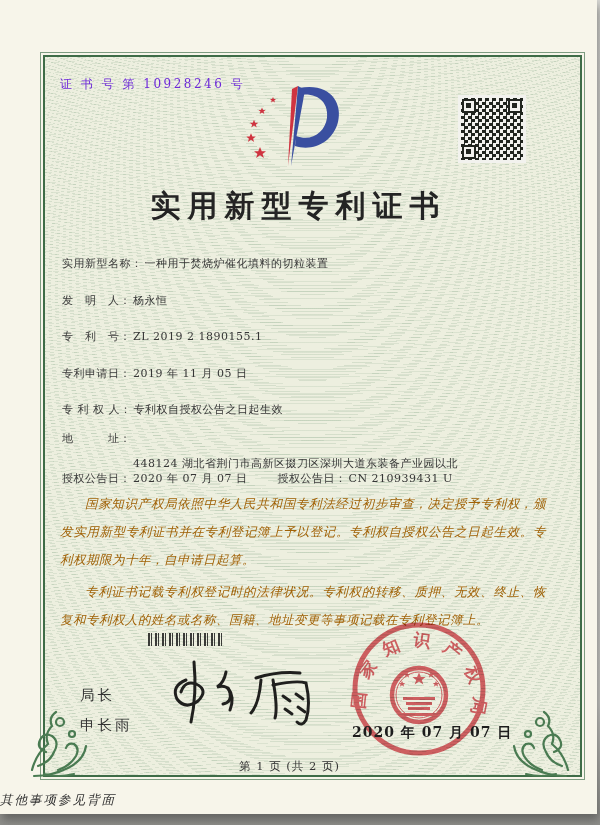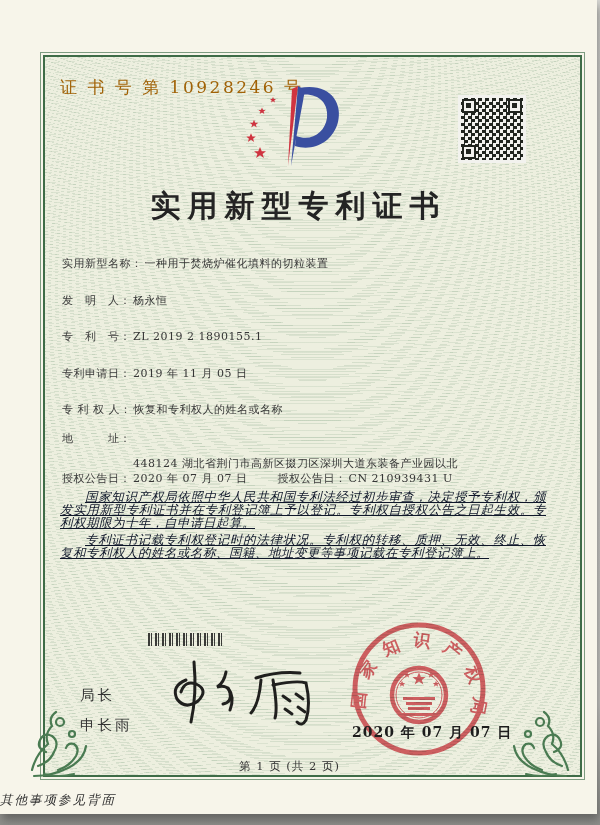--- a/index.html
+++ b/index.html
@@ -23,43 +23,43 @@
     border:2.5px solid #3e6c47;
     background-color:#edefdf;
     background-image:
       repeating-radial-gradient(ellipse 900px 430px at 50% -170px, rgba(96,140,104,.17) 0 1px, transparent 1px 6px),
       repeating-radial-gradient(ellipse 950px 460px at 50% 950px, rgba(96,140,104,.13) 0 1px, transparent 1px 7px);
   }
   .corner-orn{position:absolute;width:84px;height:84px;z-index:3;}
   .corner-orn.left{left:24px;top:700px;}
   .corner-orn.right{left:492px;top:700px;transform:scaleX(-1);}
 
-  .cert-no{position:absolute;left:60px;top:76px;font-size:17px;letter-spacing:2.5px;color:#a16207;z-index:4;}
+  .cert-no{position:absolute;left:60px;top:76px;font-size:12px;letter-spacing:2.5px;color:#6d28d9;z-index:4;}
   .logo{position:absolute;left:235px;top:80px;z-index:4;}
   .qr{
     position:absolute;left:461px;top:98px;width:62px;height:62px;z-index:4;
     background:repeating-conic-gradient(#21251f 0% 25%, #f2f2ee 25% 50%) 0 0/7px 7px;
     outline:3px solid #f2f2ee;
   }
   .finder{position:absolute;width:14px;height:14px;border:2.5px solid #21251f;background:#f2f2ee;box-sizing:border-box;}
   .finder::after{content:"";position:absolute;left:2px;top:2px;width:5px;height:5px;background:#21251f;}
   .finder.tl{left:1px;top:1px;} .finder.tr{right:1px;top:1px;} .finder.bl{left:1px;bottom:1px;}
 
   .title{position:absolute;left:0;top:186px;width:597px;text-align:center;
     font-size:30px;font-weight:bold;letter-spacing:7px;color:#242424;z-index:4;}
 
   .row{position:absolute;left:62px;font-size:11px;color:#363636;letter-spacing:.5px;z-index:4;white-space:nowrap;}
   .row .lbl{color:#3a3a3a;}
   .row .val{margin-left:2px;}
   .row.addr .val{display:inline-block;white-space:normal;width:372px;vertical-align:top;line-height:20px;margin-top:23px;}
   .row .lbl2{margin-left:30px;}
 
   .paras{position:absolute;left:60px;top:490px;width:486px;z-index:4;}
-  .paras p{margin:0 0 4px 0;font-size:12.5px;line-height:13px;color:#0f172a;
-    text-indent:2em;text-align:justify;font-style:italic;letter-spacing:.5px;text-decoration:underline;}
+  .paras p{margin:0 0 4px 0;font-size:12.5px;line-height:28px;color:#a16207;
+    text-indent:2em;text-align:justify;font-style:italic;letter-spacing:.5px;}
 
   .signer{position:absolute;left:80px;top:686px;z-index:4;font-size:14.5px;color:#333;letter-spacing:3px;}
   .signer div{margin-bottom:11px;}
   .signature{position:absolute;left:156px;top:648px;z-index:5;}
   .barcode{position:absolute;left:148px;top:633px;width:74px;height:13px;z-index:4;opacity:.85;
     background:repeating-linear-gradient(90deg,#1c1c1c 0 2px,transparent 2px 3px,#1c1c1c 3px 4px,transparent 4px 7px);}
 
   .seal{position:absolute;left:348px;top:618px;z-index:5;opacity:.88;mix-blend-mode:multiply;}
   .seal-date{position:absolute;left:352px;top:724px;z-index:6;font-size:14px;color:#1d1d1d;letter-spacing:1px;font-weight:bold;}
 
@@ -128,21 +128,21 @@
   <div class="row" style="top:293px">
     <span class="lbl">发　明　人：</span><span class="val">杨永恒</span>
   </div>
   <div class="row" style="top:329px">
     <span class="lbl">专　利　号：</span><span class="val">ZL 2019 2 1890155.1</span>
   </div>
   <div class="row" style="top:366px">
     <span class="lbl">专利申请日：</span><span class="val">2019 年 11 月 05 日</span>
   </div>
   <div class="row" style="top:402px">
-    <span class="lbl">专 利 权 人：</span><span class="val">恢复和专利权人的姓名或名称</span>
+    <span class="lbl">专 利 权 人：</span><span class="val">专利权自授权公告之日起生效</span>
   </div>
   <div class="row addr" style="top:431px">
     <span class="lbl">地　　　址：</span><span class="val">448124 湖北省荆门市高新区掇刀区深圳大道东装备产业园以北</span>
   </div>
   <div class="row" style="top:471px">
     <span class="lbl">授权公告日：</span><span class="val">2020 年 07 月 07 日</span><span class="lbl lbl2">授权公告日：</span><span class="val">CN 210939431 U</span>
   </div>
 
   <div class="paras">
     <p>国家知识产权局依照中华人民共和国专利法经过初步审查，决定授予专利权，颁发实用新型专利证书并在专利登记簿上予以登记。专利权自授权公告之日起生效。专利权期限为十年，自申请日起算。</p>

